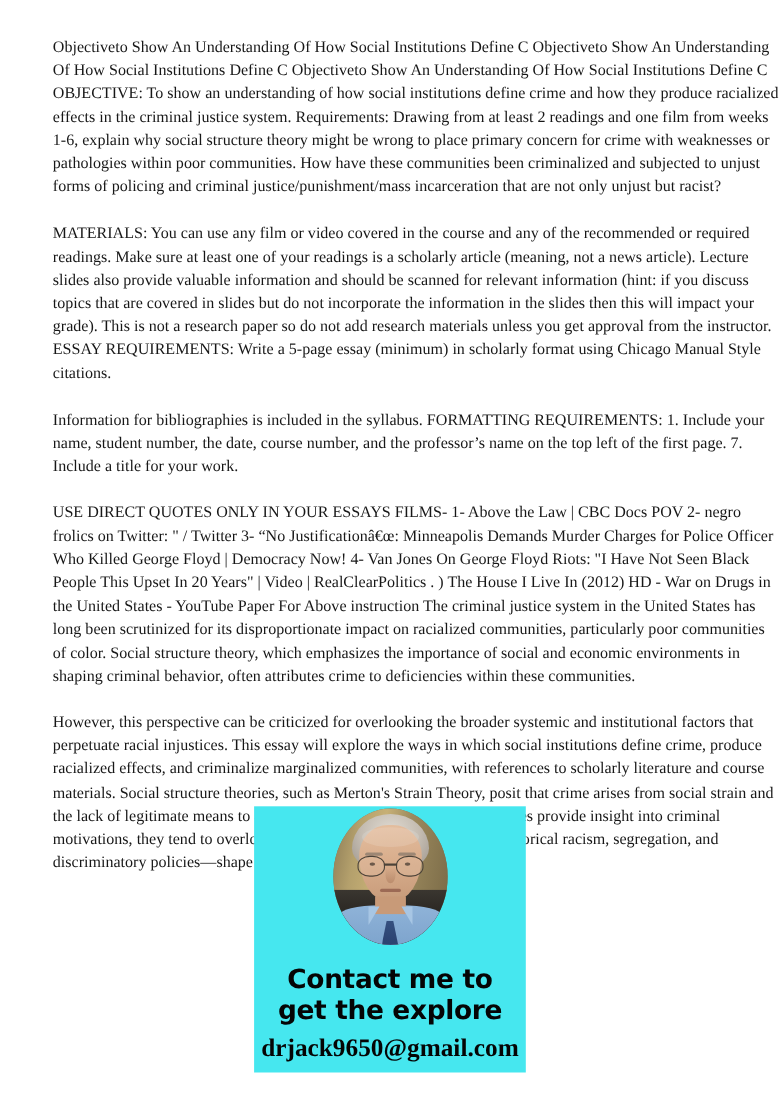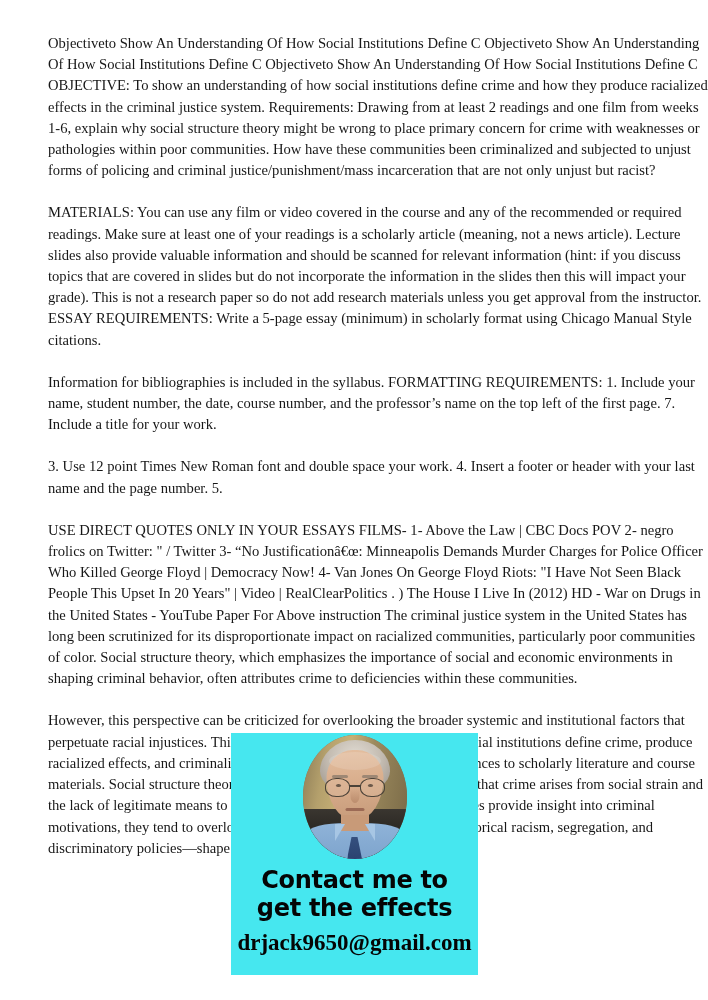--- a/index.html
+++ b/index.html
@@ -155,42 +155,41 @@
   #overlay-line1, #overlay-line2 {
     font-family: "DejaVu Sans", "Liberation Sans", sans-serif;
     font-weight: bold;
     font-size: 24px;
     line-height: 28px;
     color: #050505;
     letter-spacing: -0.3px;
     text-align: center;
     width: 100%;
   }
-  #overlay-line1 { margin-top: 7px; }
+  #overlay-line1 { margin-top: 17px; }
   #overlay-email {
     font-family: Liberation Serif, serif;
     font-weight: bold;
     font-size: 23px;
     line-height: 30px;
     color: #050505;
     text-align: center;
     width: 100%;
     margin-top: 6px;
   }
 </style>
 </head>
 <body>
 
 <div id="page">
 
   <div id="doc-body">
     <p class="para">Objectiveto Show An Understanding Of How Social Institutions Define C Objectiveto Show An Understanding Of How Social Institutions Define C Objectiveto Show An Understanding Of How Social Institutions Define C OBJECTIVE: To show an understanding of how social institutions define crime and how they produce racialized effects in the criminal justice system. Requirements: Drawing from at least 2 readings and one film from weeks 1-6, explain why social structure theory might be wrong to place primary concern for crime with weaknesses or pathologies within poor communities. How have these communities been criminalized and subjected to unjust forms of policing and criminal justice/punishment/mass incarceration that are not only unjust but racist?</p>
     <p class="para">MATERIALS: You can use any film or video covered in the course and any of the recommended or required readings. Make sure at least one of your readings is a scholarly article (meaning, not a news article). Lecture slides also provide valuable information and should be scanned for relevant information (hint: if you discuss topics that are covered in slides but do not incorporate the information in the slides then this will impact your grade). This is not a research paper so do not add research materials unless you get approval from the instructor. ESSAY REQUIREMENTS: Write a 5-page essay (minimum) in scholarly format using Chicago Manual Style citations.</p>
     <p class="para">Information for bibliographies is included in the syllabus. FORMATTING REQUIREMENTS: 1. Include your name, student number, the date, course number, and the professor’s name on the top left of the first page. 7. Include a title for your work.</p>
-    <p class="para">3. Use 12 point Times New Roman font and double space your work. 4. Insert a footer or header with your last name and the page number. 5.</p>
     <p class="para">USE DIRECT QUOTES ONLY IN YOUR ESSAYS FILMS- 1- Above the Law | CBC Docs POV 2- negro frolics on Twitter: " / Twitter 3- “No Justificationâ€œ: Minneapolis Demands Murder Charges for Police Officer Who Killed George Floyd | Democracy Now! 4- Van Jones On George Floyd Riots: "I Have Not Seen Black People This Upset In 20 Years" | Video | RealClearPolitics . ) The House I Live In (2012) HD - War on Drugs in the United States - YouTube Paper For Above instruction The criminal justice system in the United States has long been scrutinized for its disproportionate impact on racialized communities, particularly poor communities of color. Social structure theory, which emphasizes the importance of social and economic environments in shaping criminal behavior, often attributes crime to deficiencies within these communities.</p>
     <p class="para">However, this perspective can be criticized for overlooking the broader systemic and institutional factors that perpetuate racial injustices. This essay will explore the ways in which social institutions define crime, produce racialized effects, and criminalize marginalized communities, with references to scholarly literature and course materials. Social structure theories, such as Merton's Strain Theory, posit that crime arises from social strain and the lack of legitimate means to achieve societal goals. While these theories provide insight into criminal motivations, they tend to overlook how systemic inequities—such as historical racism, segregation, and discriminatory policies—shape the</p>
   </div>
 
   <div id="overlay">
 
     <div id="portrait">
       <div class="bg-wall"></div>
       <div class="bg-dark"></div>
       <div class="shirt"></div>
@@ -208,17 +207,17 @@
       </div>
       <div class="nose"></div>
       <div class="mouth"></div>
       <div class="neck"></div>
       <div class="collar-l"></div>
       <div class="collar-r"></div>
       <div class="tie"></div>
     </div>
 
     <div id="overlay-line1">Contact me to</div>
-    <div id="overlay-line2">get the effects</div>
+    <div id="overlay-line2">get the explore</div>
     <div id="overlay-email">drjack9650@gmail.com</div>
   </div>
 
 </div>
 
 </body></html>

